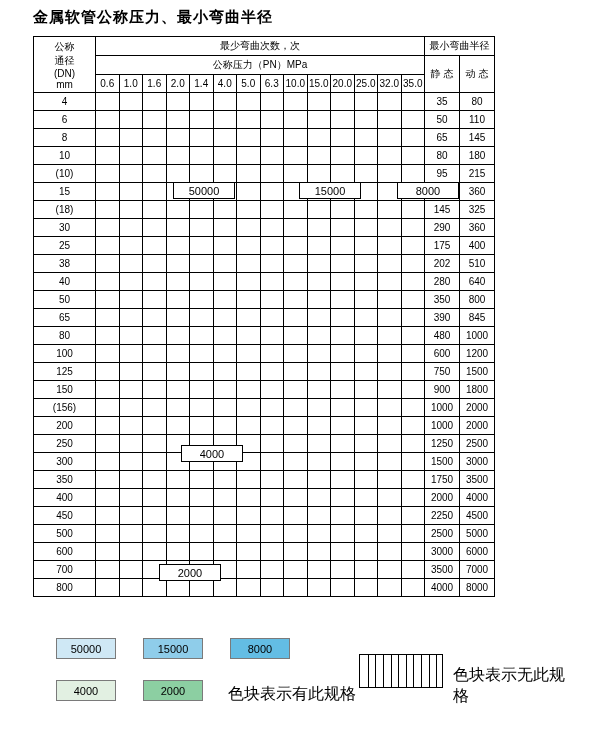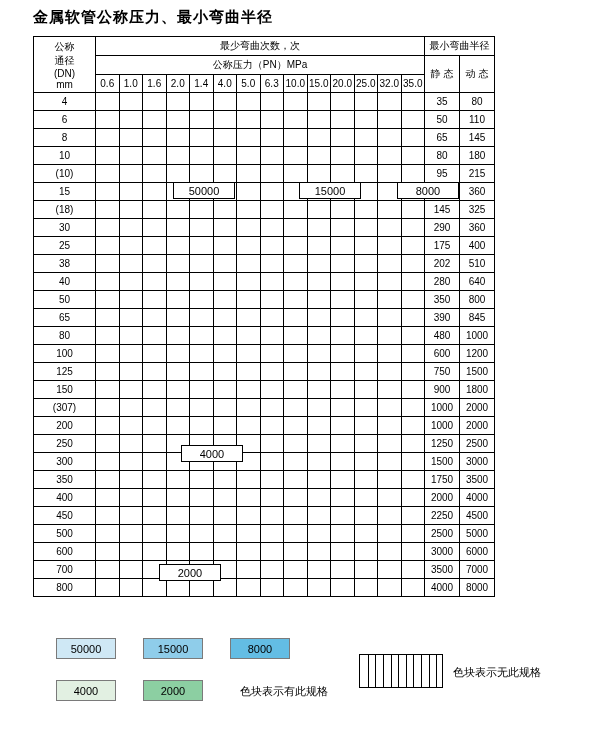--- a/index.html
+++ b/index.html
@@ -65,21 +65,21 @@
   }
 
   
   .legend{position:absolute;left:33px;top:638px;width:534px;height:80px;}
   .lg-box{
     position:absolute;width:60px;height:21px;
     border:1px solid #7a7a7a;
     font-size:11px;text-align:center;line-height:21px;
     box-sizing:border-box;
   }
-  .lg-text{position:absolute;font-size:11px;}
+  .lg-text{position:absolute;font-size:16px;}
   .lg-grid{
     position:absolute;
     border:1px solid #000;
     box-sizing:border-box;
     background:#fff;
   }
   .lg-grid i{
     position:absolute;top:0;bottom:0;width:0;border-left:1px solid #000;
   }
 </style>
@@ -461,21 +461,21 @@
           <td class="empty"></td>
           <td class="empty"></td>
           <td class="empty"></td>
           <td class="empty"></td>
           <td class="empty"></td>
           <td class="empty"></td>
           <td>900</td>
           <td>1800</td>
         </tr>
         <tr>
-          <td class="dn-cell">(307)</td>
+          <td class="dn-cell">(156)</td>
           <td class="c4000"></td>
           <td class="c4000"></td>
           <td class="c4000"></td>
           <td class="c4000"></td>
           <td class="c4000"></td>
           <td class="empty"></td>
           <td class="empty"></td>
           <td class="empty"></td>
           <td class="empty"></td>
           <td class="empty"></td>
@@ -686,21 +686,21 @@
       <div class="label-box" style="left: 181px; top: 445px; width: 62px;">4000</div>
       <div class="label-box" style="left: 159px; top: 564px; width: 62px;">2000</div>
     </div>
 
   <div class="legend">
     <div class="lg-box" id="lg0" style="left: 23px; top: 0px; background: rgb(207, 232, 245);">50000</div>
     <div class="lg-box" id="lg1" style="left: 110px; top: 0px; background: rgb(143, 205, 234);">15000</div>
     <div class="lg-box" id="lg2" style="left: 197px; top: 0px; background: rgb(99, 189, 228);">8000</div>
     <div class="lg-box" id="lg3" style="left: 23px; top: 42px; background: rgb(226, 240, 226);">4000</div>
     <div class="lg-box" id="lg4" style="left: 110px; top: 42px; background: rgb(140, 207, 162);">2000</div>
-    <div class="lg-text" style="left:207px;top:46px;">色块表示有此规格</div>
+    <div class="lg-text" style="left:195px;top:46px;">色块表示有此规格</div>
     <div class="lg-grid" id="lg-grid" style="left:326px;top:16px;width:84px;height:34px;">
         <i style="left: 7.63636px;"></i>
         <i style="left: 15.2727px;"></i>
         <i style="left: 22.9091px;"></i>
         <i style="left: 30.5455px;"></i>
         <i style="left: 38.1818px;"></i>
         <i style="left: 45.8182px;"></i>
         <i style="left: 53.4545px;"></i>
         <i style="left: 61.0909px;"></i>
         <i style="left: 68.7273px;"></i>

